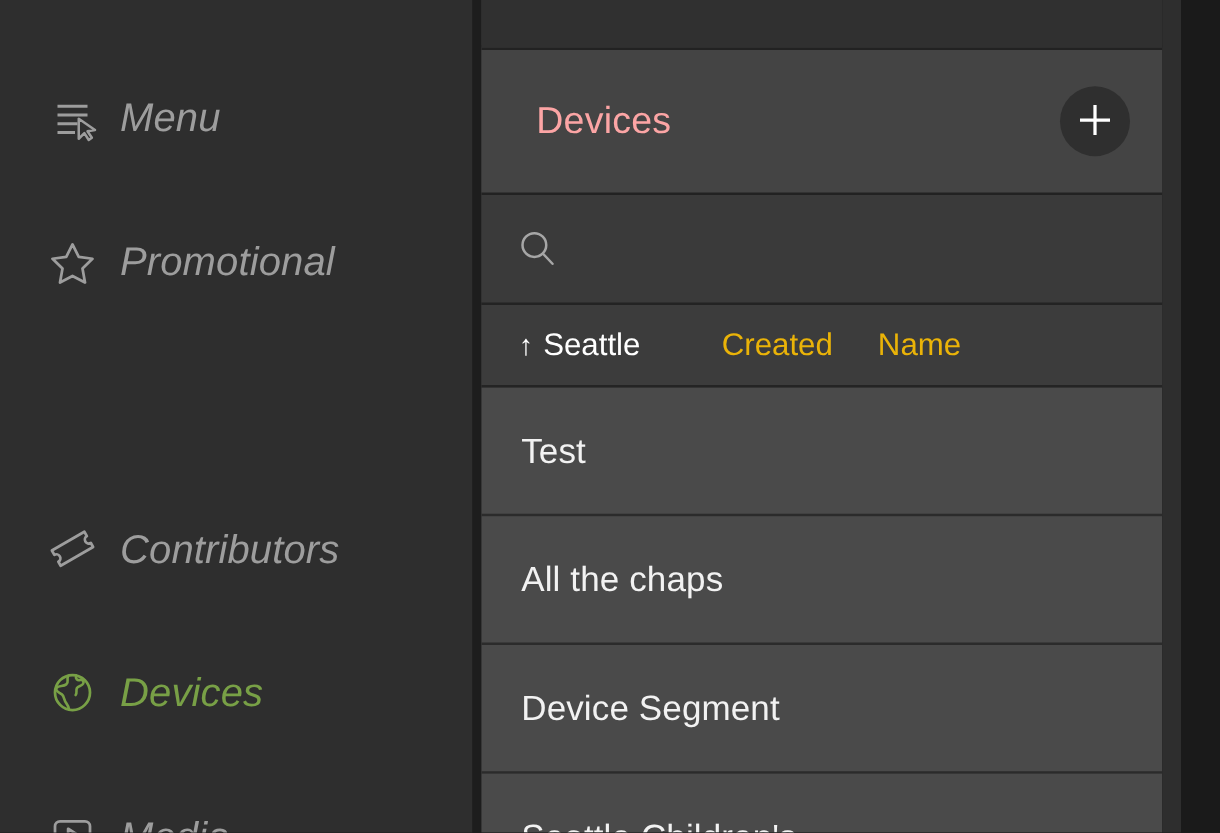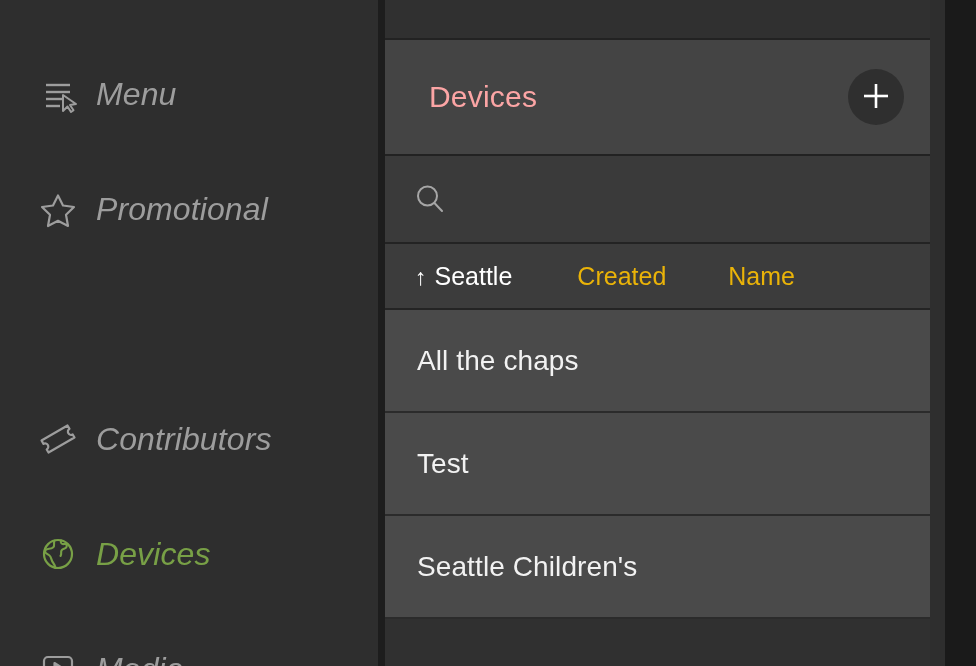--- a/index.html
+++ b/index.html
@@ -172,21 +172,21 @@
     cursor: pointer;
   }
   .sort-tab.active { color: #ffffff; }
   .sort-arrow {
     font-size: 23px;
     color: #ffffff;
     margin-right: 8px;
   }
   #sort-updated { margin-left: 30px; }
   #sort-created { margin-left: 65px; }
-  #sort-name    { margin-left: 62px; }
+  #sort-name    { margin-left: 36px; }
 
   #device-list {
     position: absolute;
     left: 0;
     top: 310px;
     width: 545px;
     height: 356px;
     overflow: hidden;
   }
   .list-row {
@@ -330,24 +330,27 @@
       <span id="sort-created" class="sort-tab">
         <span>Created</span>
       </span>
       <span id="sort-name" class="sort-tab">
         <span>Name</span>
       </span>
     </div>
 
     <div id="device-list">
       <div class="list-row">
+        <span class="list-row-label">Test</span>
+      </div>
+      <div class="list-row">
         <span class="list-row-label">All the chaps</span>
       </div>
       <div class="list-row">
-        <span class="list-row-label">Test</span>
+        <span class="list-row-label">Device Segment</span>
       </div>
       <div class="list-row">
         <span class="list-row-label">Seattle Children's</span>
       </div>
     </div>
 
   </section>
 
   <div id="scroll-gutter"></div>
   <div id="outer-right"></div>

